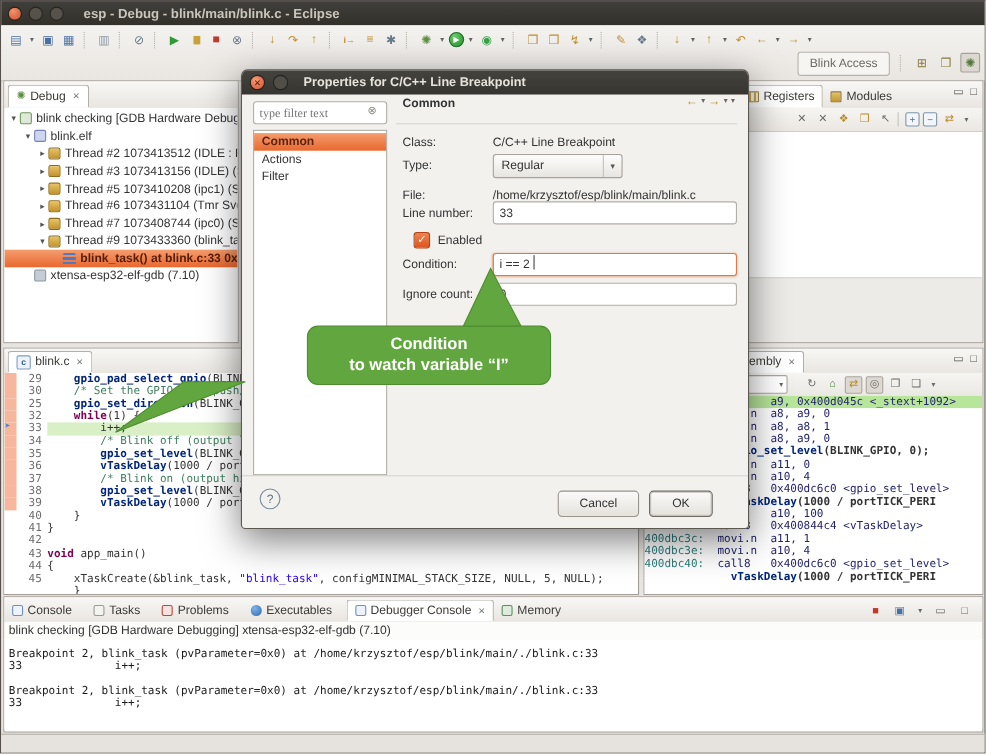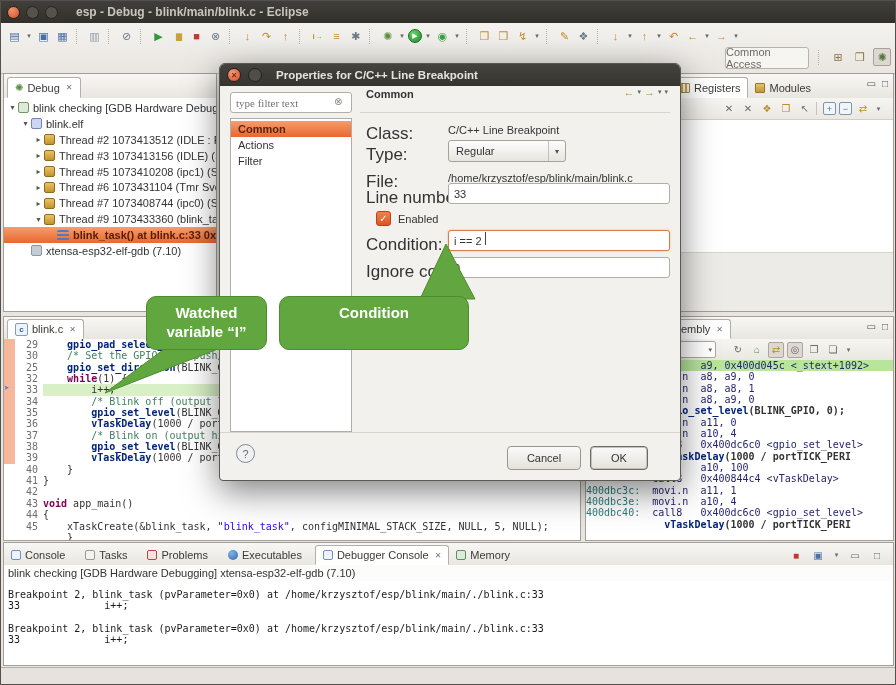--- a/index.html
+++ b/index.html
@@ -111,21 +111,21 @@
   .dfilter{position:absolute;left:10px;top:28px;width:122px;height:21px;box-sizing:border-box;border:1px solid #b2aea6;border-radius:3px;background:#fff;
            font-size:11px;color:#444;padding:0 18px 0 5px;font-family:Liberation Serif, serif;}
   .dfilterclear{position:absolute;left:114px;top:32px;font-size:10px;color:#8a8680;}
   .dnav{position:absolute;left:10px;top:54px;width:122px;height:314px;background:#fff;border:1px solid #b2aea6;box-sizing:border-box;padding-top:2px;}
   .dnavitem{height:16px;display:flex;align-items:center;padding-left:7px;font-size:11px;color:#333;}
   .dnavitem.sel{background:linear-gradient(#f49d6e,#e9682f);color:#5c2410;font-weight:bold;}
   .dsect{position:absolute;left:146px;top:24px;font-size:11px;font-weight:bold;color:#333;}
   .dnavarrows{position:absolute;right:12px;top:22px;display:flex;gap:3px;align-items:center;font-size:11px;color:#c08f2f;}
   .dnavarrows .sm{font-size:7px;color:#666;}
   .ddivider{position:absolute;left:140px;top:48px;right:10px;height:1px;background:#d8d4cd;}
-  .dlabel{position:absolute;left:146px;font-size:17px;color:#333;white-space:nowrap;}
+  .dlabel{position:absolute;left:146px;font-size:11px;color:#333;white-space:nowrap;}
   .dvalue{position:absolute;left:228px;font-size:11px;color:#333;white-space:nowrap;}
   .dinput{position:absolute;left:228px;width:222px;height:21px;box-sizing:border-box;border:1px solid #b2aea6;border-radius:3px;background:#fff;
           font-size:11px;color:#333;padding:0 5px;font-family:"Liberation Sans",sans-serif;}
   .dinput.focus{border:1px solid #dd7a4a;box-shadow:0 0 2px rgba(221,122,74,.55);}
   .ddrop{position:absolute;left:228px;top:76px;width:118px;height:22px;box-sizing:border-box;border:1px solid #a7a39b;border-radius:3px;
          background:linear-gradient(#fdfdfc,#e8e5e0);font-size:11px;color:#333;display:flex;align-items:center;padding-left:7px;}
   .ddrop .arrow{margin-left:auto;padding:0 6px;font-size:8px;color:#555;border-left:1px solid #c4c0b9;height:100%;display:flex;align-items:center;}
   .dcheck{position:absolute;left:156px;top:147px;width:15px;height:15px;border-radius:3px;background:linear-gradient(#f0824d,#dd5420);
           border:1px solid #b4431a;box-sizing:border-box;color:#fff;font-size:10px;display:flex;align-items:center;justify-content:center;}
   .dchecklabel{position:absolute;left:178px;top:149px;font-size:11px;color:#333;}
@@ -288,21 +288,21 @@
         <span class="tbi dd">
           <span>▾</span>
         </span>
         <span class="tbi gold">
           <span>→</span>
         </span>
         <span class="tbi dd">
           <span>▾</span>
         </span>
       </div>
-    <div class="qa">Common Access</div>
+    <div class="qa">Blink Access</div>
     <div class="persp">
       <span class="psep"></span>
       <span class="pi">⊞</span>
       <span class="pi">❒</span>
       <span class="pi active">✺</span>
     </div>
   </div>
 
   <div class="panel" style="left:2px;top:72px;width:214px;height:239px;">
     <div class="phead" style="height:24px;">
@@ -707,21 +707,18 @@
     <div class="dbutton" style="left:287px;top:382px;width:74px;">Cancel</div>
     <div class="dbutton okd" style="left:370px;top:382px;width:58px;">OK</div>
   </div>
   <div class="caret" style="z-index: 31; left: 484px; top: 231px; height: 13px;"></div>
 
   <svg class="tails" width="896" height="685">
     <polygon points="166,346 222,346 104,392" fill="#61a63e" stroke="#4d8c2f" stroke-width="1"></polygon>
     <polygon points="445,243 419,298 474,298" fill="#61a63e" stroke="#4d8c2f" stroke-width="1"></polygon>
   </svg>
 
-  <div class="callout" style="left:145px;top:295px;width:121px;height:54px;">
-    <div>Watched</div>
-    <div>variable “I”</div>
-  </div>
-  <div class="callout" style="left:278px;top:295px;width:190px;height:54px;">
+  <div class="callout" style="left:278px;top:295px;width:222px;height:54px;">
     <div>Condition</div>
+    <div>to watch variable “I”</div>
   </div>
 
 </div>
 
 </body></html>

